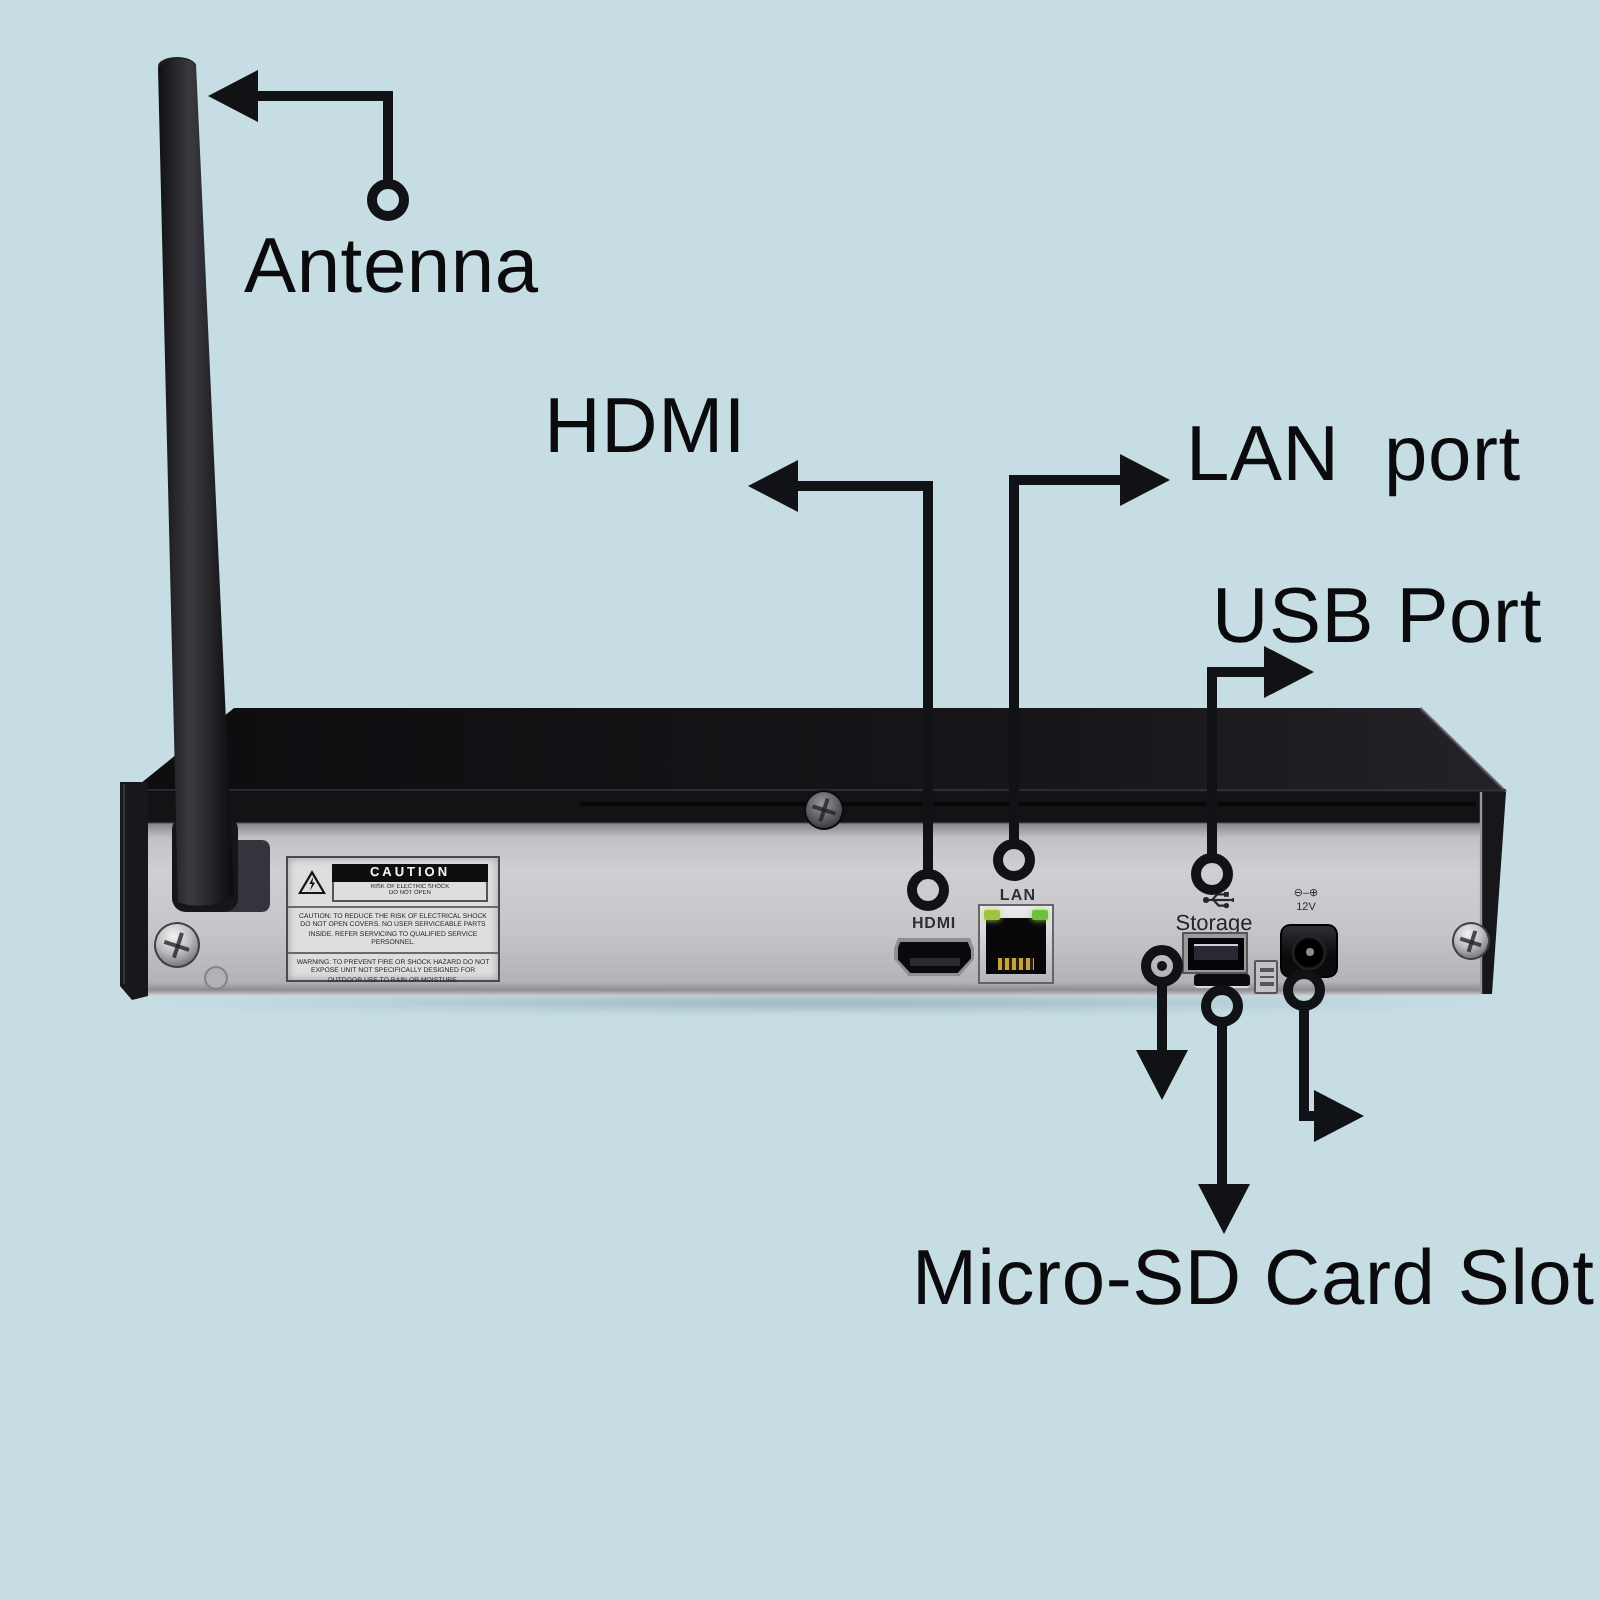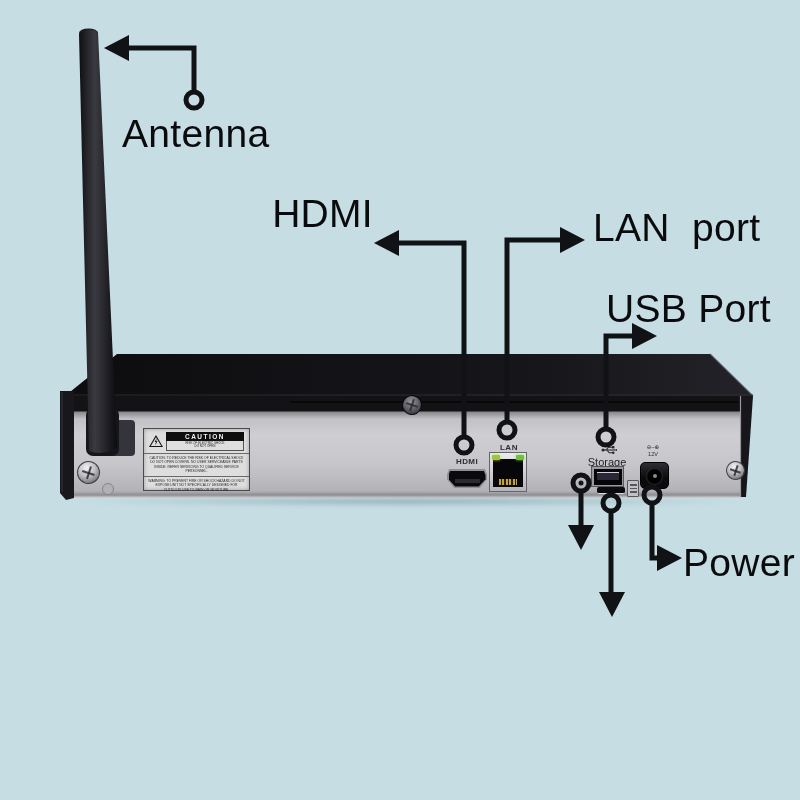--- a/index.html
+++ b/index.html
@@ -251,15 +251,15 @@
       <polygon points="682,558 657,545 657,571"></polygon>
     </g>
   </svg>
 
   <div class="lbl lbl-antenna">Antenna</div>
   <div class="lbl lbl-hdmi">
     <div>HDMI</div>
   </div>
   <div class="lbl lbl-usb">USB Port</div>
   <div class="lbl lbl-lan">LAN  port</div>
-  <div class="lbl lbl-power">Power</div>
+  <div class="lbl lbl-microsd">Micro-SD Card Slot</div>
 
 </div>
 
 </body></html>

